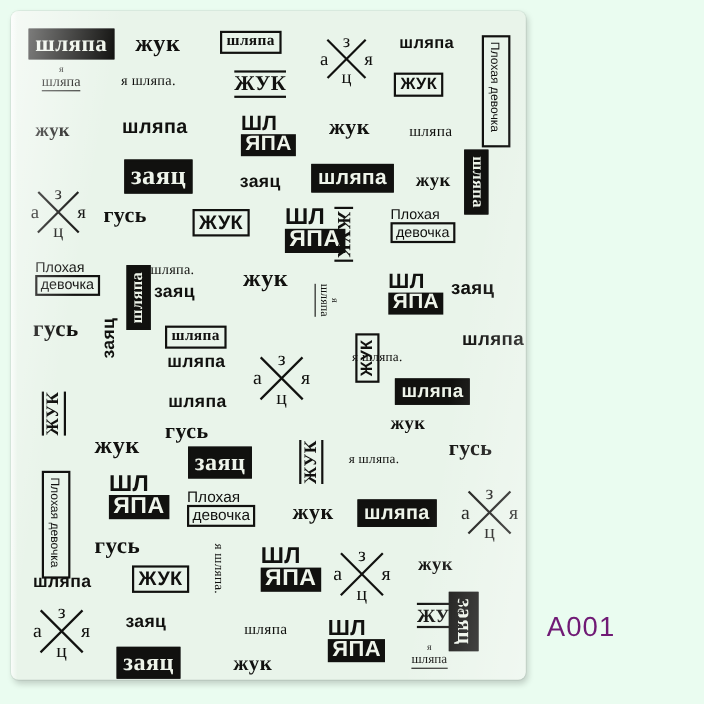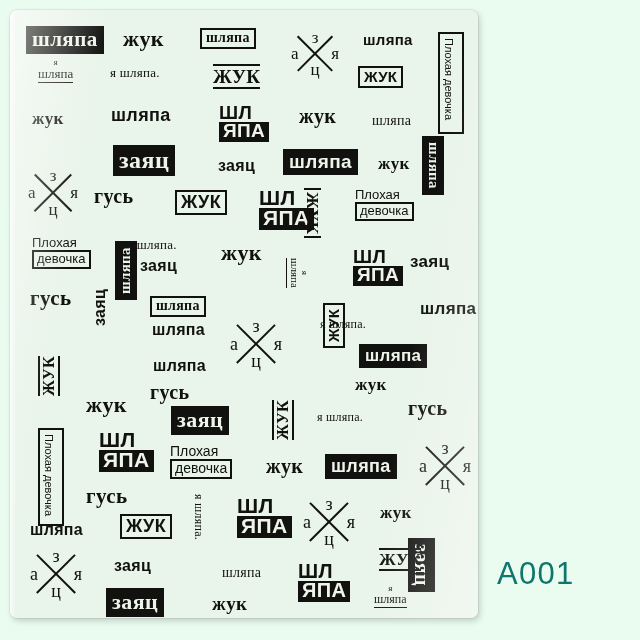--- a/index.html
+++ b/index.html
@@ -92,21 +92,21 @@
   .xmark span{position:absolute;}
   .xmark .cl{left:-2px;top:50%;transform:translateY(-50%);}
   .xmark .cr{right:-2px;top:50%;transform:translateY(-50%);}
   .xmark .ct{left:50%;top:-4px;transform:translateX(-50%);}
   .xmark .cb{left:50%;bottom:-4px;transform:translateX(-50%);}
 
   
   #code{
     position:absolute;left:497px;top:556px;
     font-family:"Liberation Sans", sans-serif;
-    font-size:31px;font-weight:400;color:#0f766e;letter-spacing:.04em;
+    font-size:25px;font-weight:400;color:#701a75;letter-spacing:.04em;
   }
 </style>
 </head>
 <body>
 
 <div id="stage">
 
   <div id="sheet">
 
     <div class="w serif inv" style="left:16px;top:16px;font-size:21px;">шляпа</div>

